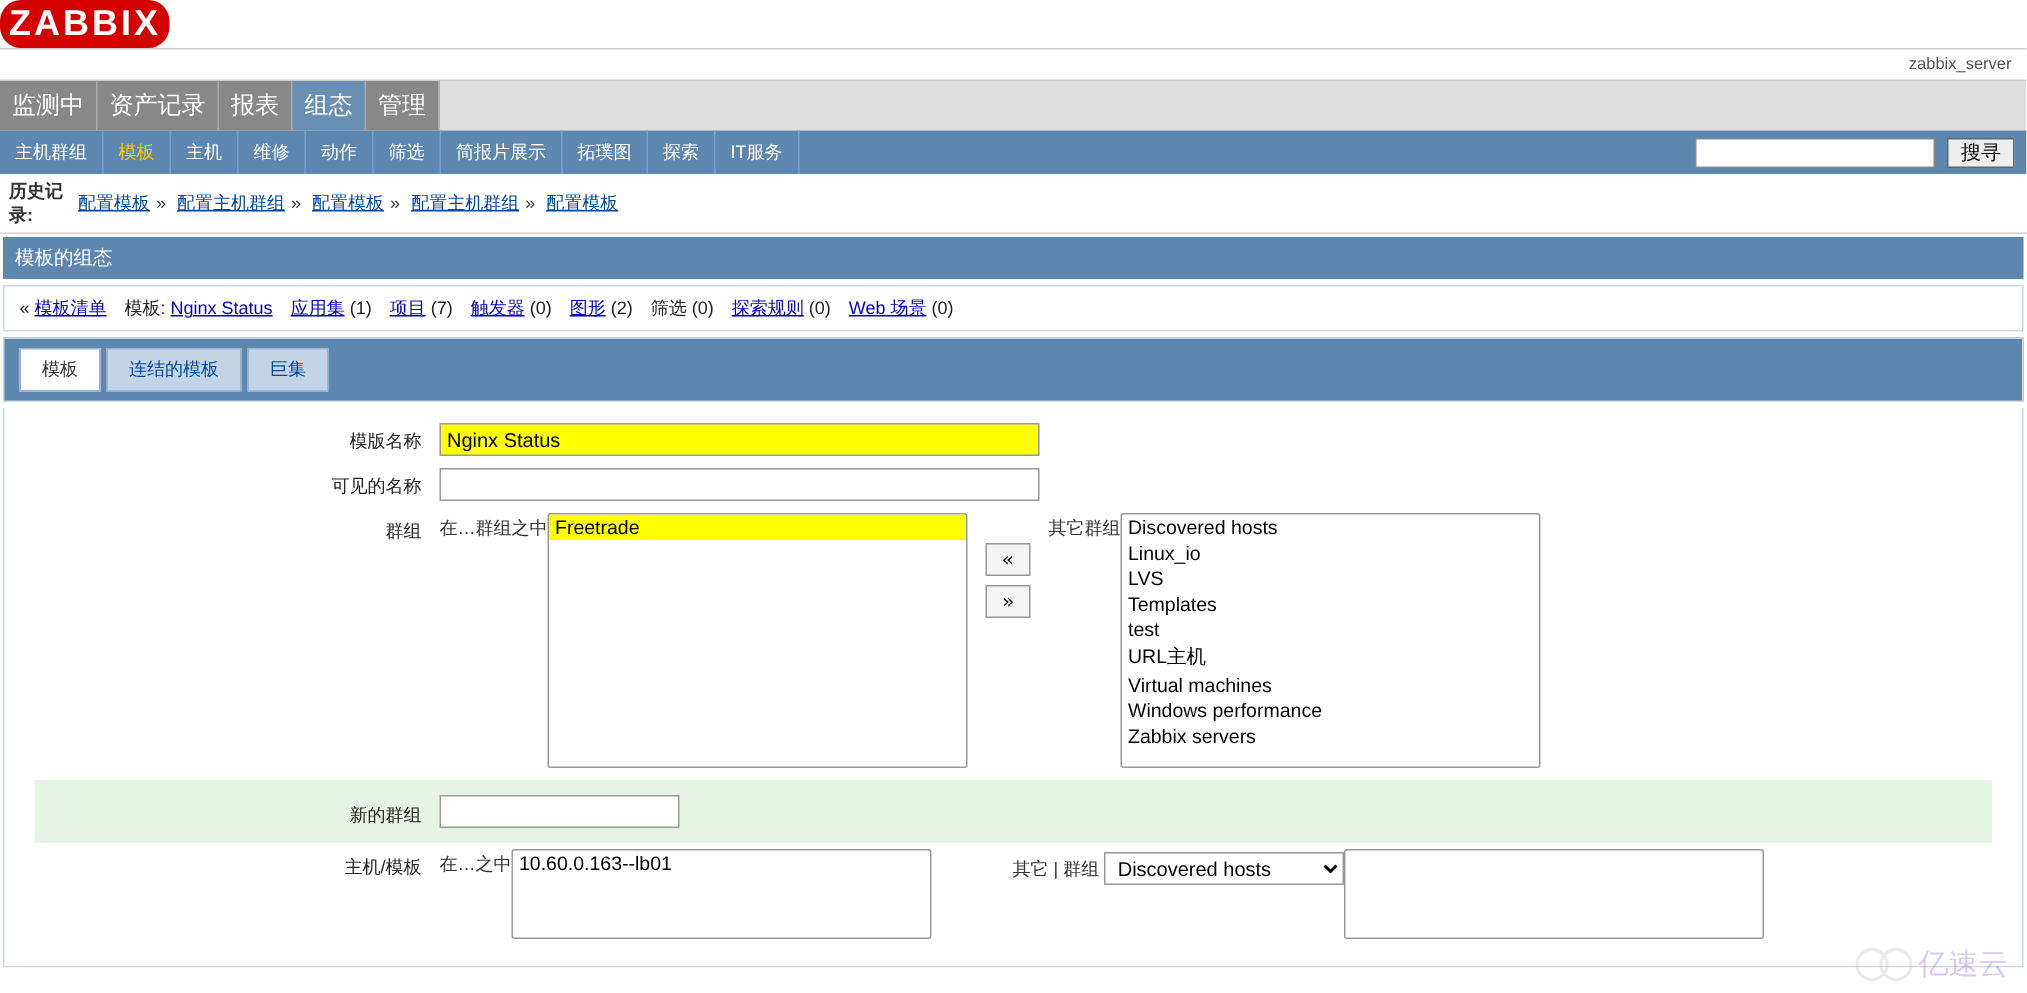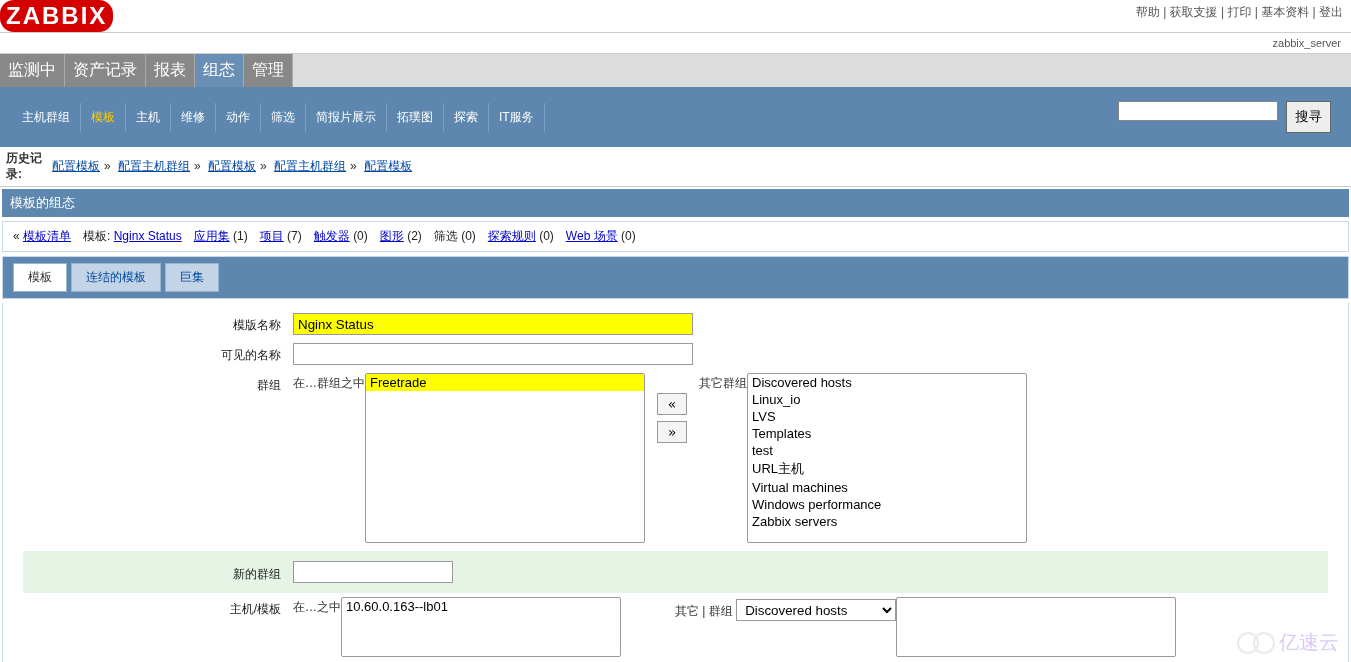--- a/index.html
+++ b/index.html
@@ -6,27 +6,27 @@
 body { font-family: Arial, Helvetica, sans-serif; font-size: 12px; color: #222; background: #fff; width: 1351px; }
 a { color: #00c; text-decoration: underline; cursor: pointer; }
 .logo { display: inline-block; background: #d40000; color: #fff; font-family: Arial, sans-serif; font-weight: bold; font-size: 24px; padding: 2px 6px; letter-spacing: 2px; border-radius: 14px; }
 .top-bar { display: flex; justify-content: space-between; align-items: flex-start; border-bottom: 1px solid #ccc; }
 .top-links { font-size: 12px; color: #555; padding: 4px 8px; }
 .top-links span { cursor: pointer; }
 .server-label { text-align: right; padding: 4px 10px; font-size: 11px; color: #555; border-bottom: 1px solid #ccc; }
 .nav1 { background: #ddd; display: flex; }
 .nav1 div { padding: 6px 8px; color: #fff; background: #888; border-right: 1px solid #aaa; cursor: pointer; font-size: 16px; }
 .nav1 div.active { background: #6a8fb4; }
-.nav2-row { background: #5d87ae; display: flex; align-items: center; justify-content: space-between; padding: 12px; }
+.nav2-row { background: #5d87ae; display: flex; align-items: center; justify-content: space-between; padding: 0; }
 .nav2 { display: flex; }
 .nav2 div { padding: 6px 10px; color: #fff; cursor: pointer; font-size: 12px; border-right: 1px solid #7aa0c4; }
 .nav2 div.active { color: #ffcc00; }
 .search-box { display: flex; padding: 2px 8px; }
 .search-box input { width: 160px; height: 20px; border: 1px solid #888; padding: 0 4px; }
-.search-box button { height: 32px; padding: 0 8px; border: 1px solid #666; background: #eee; cursor: pointer; margin-left: 8px; }
+.search-box button { height: 20px; padding: 0 8px; border: 1px solid #666; background: #eee; cursor: pointer; margin-left: 8px; }
 .history-row { display: flex; padding: 4px 6px; border-bottom: 1px solid #ccc; align-items: center; }
 .history-label { color: #333; font-weight: bold; width: 46px; line-height: 1.3; }
 .crumbs span.sep { color: #333; padding: 0 4px; }
 .crumbs a { color: #0048a0; text-decoration: underline; }
 .section-header { background: #5d87ae; color: #fff; padding: 5px 8px; font-size: 13px; margin: 2px; }
 .info-bar { padding: 6px 10px; border: 1px solid #c8d8e8; margin: 4px 2px; background: #fff; display: flex; align-items: center; gap: 12px; }
 .info-bar .piece { white-space: nowrap; }
 .tabs-row { padding: 6px 10px; border: 1px solid #c8d8e8; margin: 4px 2px; background: #5d87ae; }
 .tabs { display: flex; gap: 4px; }
 .tab { padding: 5px 14px; background: #c3d4e6; color: #0048a0; border: 1px solid #99b4ce; cursor: pointer; font-size: 12px; }
@@ -48,27 +48,20 @@
 .host-select-row { display: flex; align-items: flex-start; }
 .dropdown { height: 22px; border: 1px solid #999; background: #fff; padding: 0 4px; min-width: 160px; }
 .watermark { position: fixed; right: 12px; bottom: 6px; opacity: 0.25; font-size: 20px; color: #6d28d9; pointer-events: none; display: flex; align-items: center; gap: 4px; }
 .watermark .circ { width: 22px; height: 22px; border: 2px solid #aaa; border-radius: 50%; display: inline-block; }
 </style>
 </head>
 <body>
 
 <div class="top-bar">
   <div class="logo">ZABBIX</div>
-  <div class="top-links">
-    <span>帮助</span> |
-    <span>获取支援</span> |
-    <span>打印</span> |
-    <span>基本资料</span> |
-    <span>登出</span>
-  </div>
 </div>
 <div class="server-label">zabbix_server</div>
 
 <div class="nav1">
   <div>监测中</div>
   <div>资产记录</div>
   <div>报表</div>
   <div class="active">组态</div>
   <div>管理</div>
 </div>

